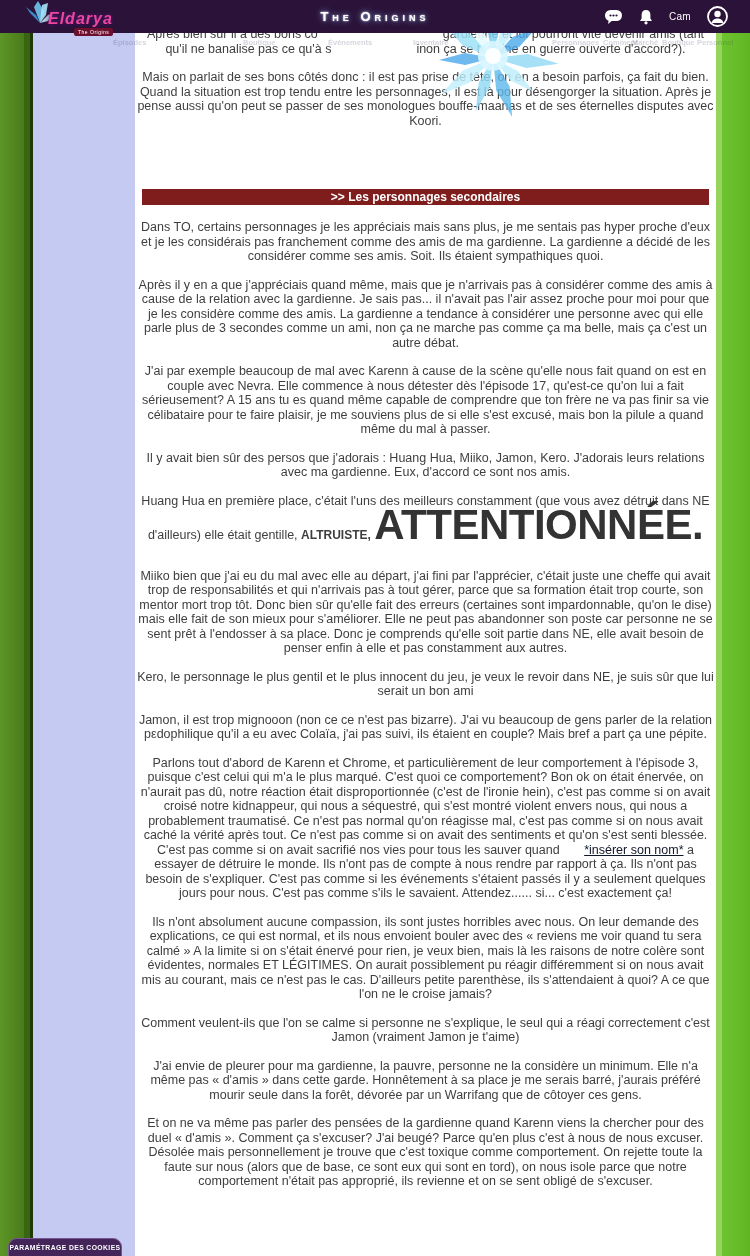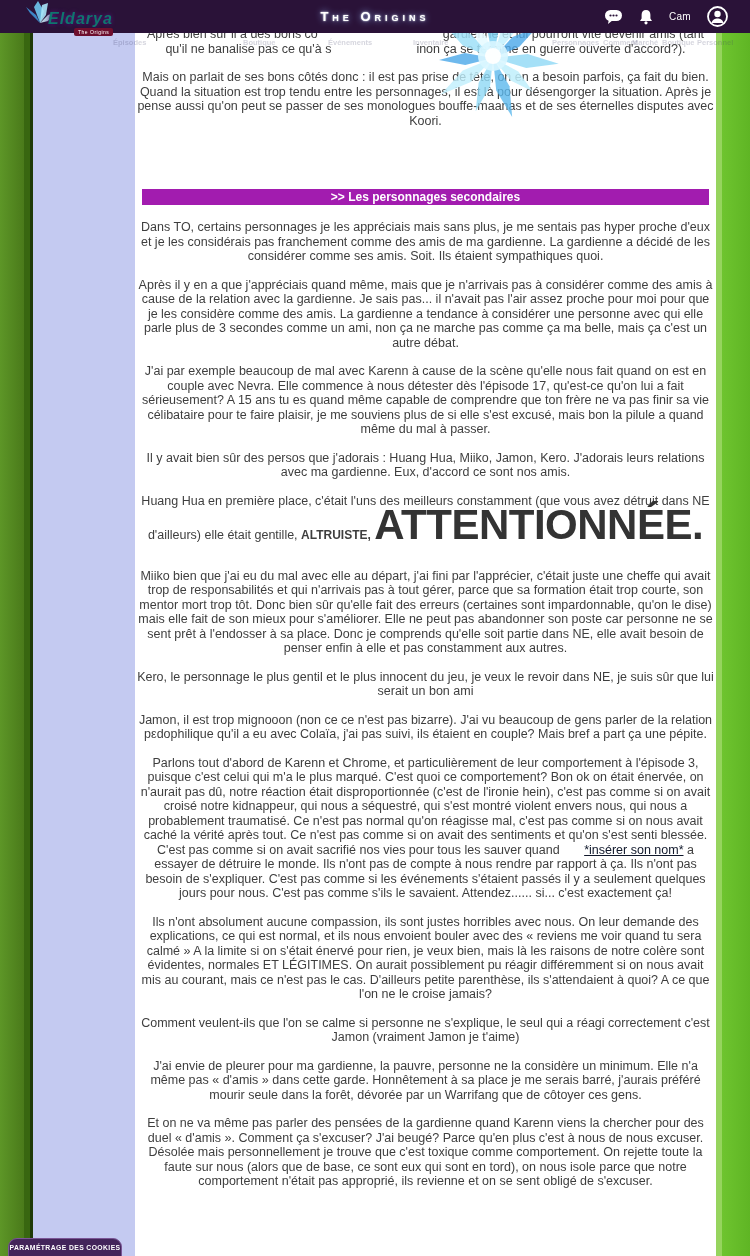--- a/index.html
+++ b/index.html
@@ -23,42 +23,42 @@
   .topbar-title{position:absolute;left:0;right:0;text-align:center;color:#fff;
                 font-size:13px;font-weight:bold;font-variant:small-caps;letter-spacing:4px;
                 text-shadow:0 0 7px rgba(150,190,255,.95),0 0 2px #fff;}
   .top-icons{position:absolute;right:22px;top:0;height:33px;display:flex;align-items:center;gap:16px;z-index:45;}
   .username{color:#fff;font-size:10px;letter-spacing:.3px;}
   .icon-btn{display:flex;align-items:center;justify-content:center;cursor:pointer;}
 
   
   .logo{position:absolute;left:22px;top:1px;width:110px;height:44px;z-index:46;cursor:pointer;}
   .logo-script{position:absolute;left:26px;top:9px;font-size:16px;font-style:italic;font-weight:bold;
-               color:#0f766e;text-shadow:0 0 4px #5a1a80,0 1px 1px #2a0540;letter-spacing:1px;}
+               color:#ec4899;text-shadow:0 0 4px #5a1a80,0 1px 1px #2a0540;letter-spacing:1px;}
   .logo-ribbon{position:absolute;left:52px;top:27px;background:#6e0f2e;color:#fff;font-size:5px;
                padding:1px 4px;border-radius:2px;letter-spacing:.5px;}
 
   
   .ghost-nav span{position:absolute;top:38px;font-size:7.5px;font-weight:bold;color:#3e3e66;
                   opacity:.22;z-index:5;cursor:pointer;}
 
   
   .crystal{position:absolute;left:408px;top:0px;z-index:20;pointer-events:none;}
 
   
   .content{position:absolute;left:135px;top:33px;width:581px;z-index:10;color:#3e3e3e;
            font-size:12.5px;line-height:14.5px;text-align:center;}
   .content-inner{padding:0 2px;}
   .content p{margin:14px 0;}
   .intro{margin-top:-6px;}
   .intro-line{display:flex;justify-content:center;white-space:pre;}
   .gap1{display:inline-block;width:125px;}
   .gap2{display:inline-block;width:85px;}
 
-  .section-bar{margin:61px 5px 15px 5px;height:16px;line-height:16px;background:#a21caf;
+  .section-bar{margin:61px 5px 15px 5px;height:16px;line-height:16px;background:#7f1d1d;
                color:#fff;font-weight:bold;font-size:12px;text-align:center;}
 
   .huang{margin:14px 0 26px 0;}
   .b-mid{font-weight:bold;font-size:12px;}
   .b-big{font-weight:bold;font-size:42px;line-height:34px;letter-spacing:-0.5px;color:#333;}
   .emoji{font-size:12px;}
   .insert-link{color:#0f172a;text-decoration:underline;cursor:pointer;margin-left:21px;}
 
   
   .cookie-btn{position:absolute;left:8px;top:1238px;width:114px;height:30px;z-index:50;

